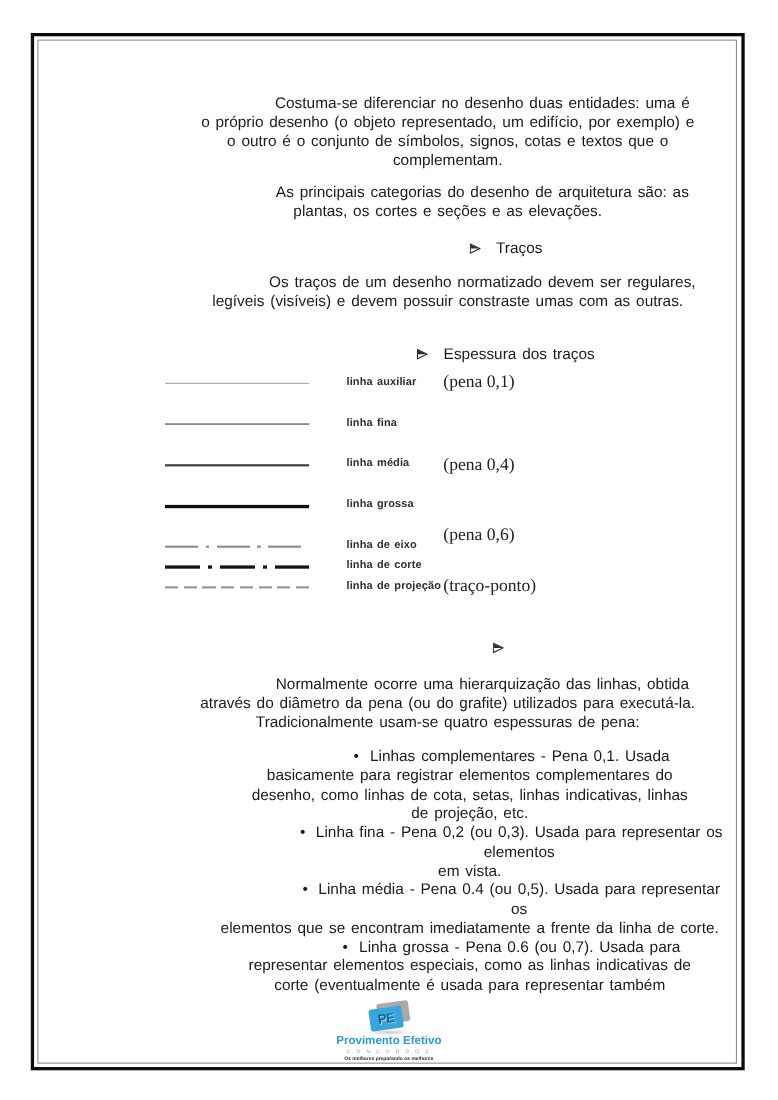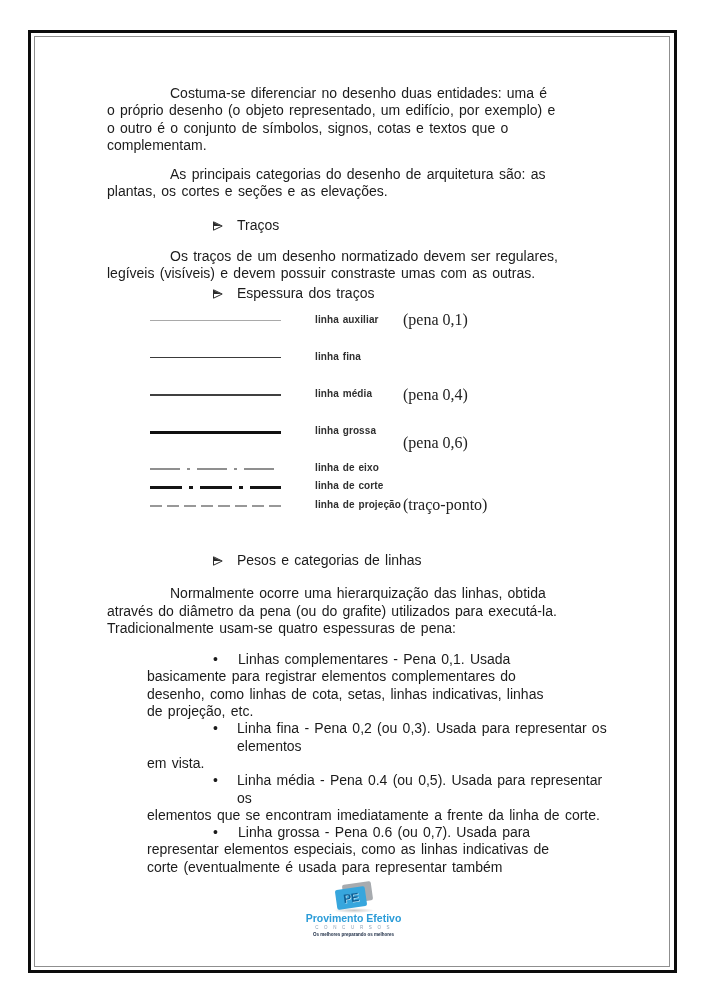--- a/index.html
+++ b/index.html
@@ -3,42 +3,42 @@
 <meta charset="utf-8">
 <style>
   html,body{margin:0;padding:0;background:#ffffff;}
   .page{position:relative;width:707px;height:1000px;background:#ffffff;overflow:hidden;
         font-family:"Liberation Sans","DejaVu Sans",sans-serif;color:#1b1b1b;}
   
   .frame-outer{position:absolute;left:28px;top:30px;right:30px;bottom:27px;border:3px solid #0c0c0c;}
   .frame-inner{position:absolute;left:34px;top:36px;right:37px;bottom:33px;border:1px solid #8f8f8f;}
 
   .content{position:absolute;left:0;top:0;width:707px;padding-top:85px;
-           font-size:14px;line-height:17.3px;word-spacing:1.4px;}
+           font-size:14px;line-height:17.3px;word-spacing:1.4px;text-align:center;}
   .para{white-space:pre;margin:0 0 0 107px;text-indent:63px;}
   .p2{margin-top:12px;} .p3{margin-top:14px;} .p4{margin-top:16px;}
 
   .heading{margin-left:213px;white-space:pre;}
-  .h1{margin-top:16px;} .h2{margin-top:2px;} .h3{margin-top:24px;}
+  .h1{margin-top:16px;} .h2{margin-top:30px;} .h3{margin-top:24px;}
   .arrow-ico{display:inline-block;width:10px;height:10px;margin-right:14px;vertical-align:-1px;}
 
   
   .figure{position:relative;height:215px;margin-top:11px;}
   .f-line{position:absolute;left:150px;width:131px;}
   .l-aux{top:7px;height:1px;background:#a9a9a9;}
   .l-fina{top:44px;height:1px;background:#3a3a3a;}
   .l-media{top:81px;height:2px;background:#404040;}
   .l-grossa{top:118px;height:3px;background:#101010;}
   .l-eixo{top:155px;height:2px;background:repeating-linear-gradient(90deg,#8f8f8f 0 30px,transparent 30px 37px,#8f8f8f 37px 40px,transparent 40px 47px);}
   .l-corte{top:173px;height:3px;background:repeating-linear-gradient(90deg,#141414 0 32px,transparent 32px 39px,#141414 39px 43px,transparent 43px 50px);}
   .l-proj{top:192px;height:2px;background:repeating-linear-gradient(90deg,#989898 0 12px,transparent 12px 17px);}
   .f-label{position:absolute;left:315px;font-size:10px;font-weight:bold;color:#2f2f2f;line-height:11px;letter-spacing:0.1px;word-spacing:1px;}
   .fl0{top:1px;} .fl1{top:38px;} .fl2{top:75px;} .fl3{top:112px;} .fl4{top:149px;} .fl5{top:167px;} .fl6{top:186px;}
   .f-pen{position:absolute;left:403px;font-family:"Liberation Serif","DejaVu Serif",serif;font-size:16px;color:#222;line-height:14px;word-spacing:0;}
-  .fp0{top:0px;} .fp1{top:75px;} .fp2{top:123px;} .fp3{top:185px;}
+  .fp0{top:0px;} .fp1{top:75px;} .fp2{top:139px;} .fp3{top:185px;}
 
   
   .bullet{white-space:pre;margin-left:147px;text-indent:66px;}
   .b1{margin-top:14px;}
   .b-head{white-space:pre;margin-left:237px;text-indent:-24px;}
   .b-tail{white-space:pre;margin-left:147px;}
   .bmark{display:inline-block;width:25px;text-indent:0;}
   .b-head .bmark{width:24px;}
 
   
@@ -101,21 +101,21 @@
 
       <div class="f-pen fp0">(pena 0,1)</div>
       <div class="f-pen fp1">(pena 0,4)</div>
       <div class="f-pen fp2">(pena 0,6)</div>
       <div class="f-pen fp3">(traço-ponto)</div>
     </div>
 
     <div class="heading h3"><svg class="arrow-ico" viewBox="0 0 10 10">
           <path d="M0.5 0.8 L9.2 5 L0.5 9.2 Z" fill="#ffffff" stroke="#2b2b2b" stroke-width="1"></path>
           <path d="M0.8 1.4 L8.6 5 L0.8 5 Z" fill="#2b2b2b"></path>
-        </svg><span>Pesos e categorias de linhas</span></div>
+        </svg></div>
 
     <div class="para p4">Normalmente ocorre uma hierarquização das linhas, obtida
 através do diâmetro da pena (ou do grafite) utilizados para executá-la.
 Tradicionalmente usam-se quatro espessuras de pena:</div>
 
     <div class="bullet b1"><span class="bmark">•</span><span>Linhas complementares - Pena 0,1. Usada
 basicamente para registrar elementos complementares do
 desenho, como linhas de cota, setas, linhas indicativas, linhas
 de projeção, etc.</span></div>
 

